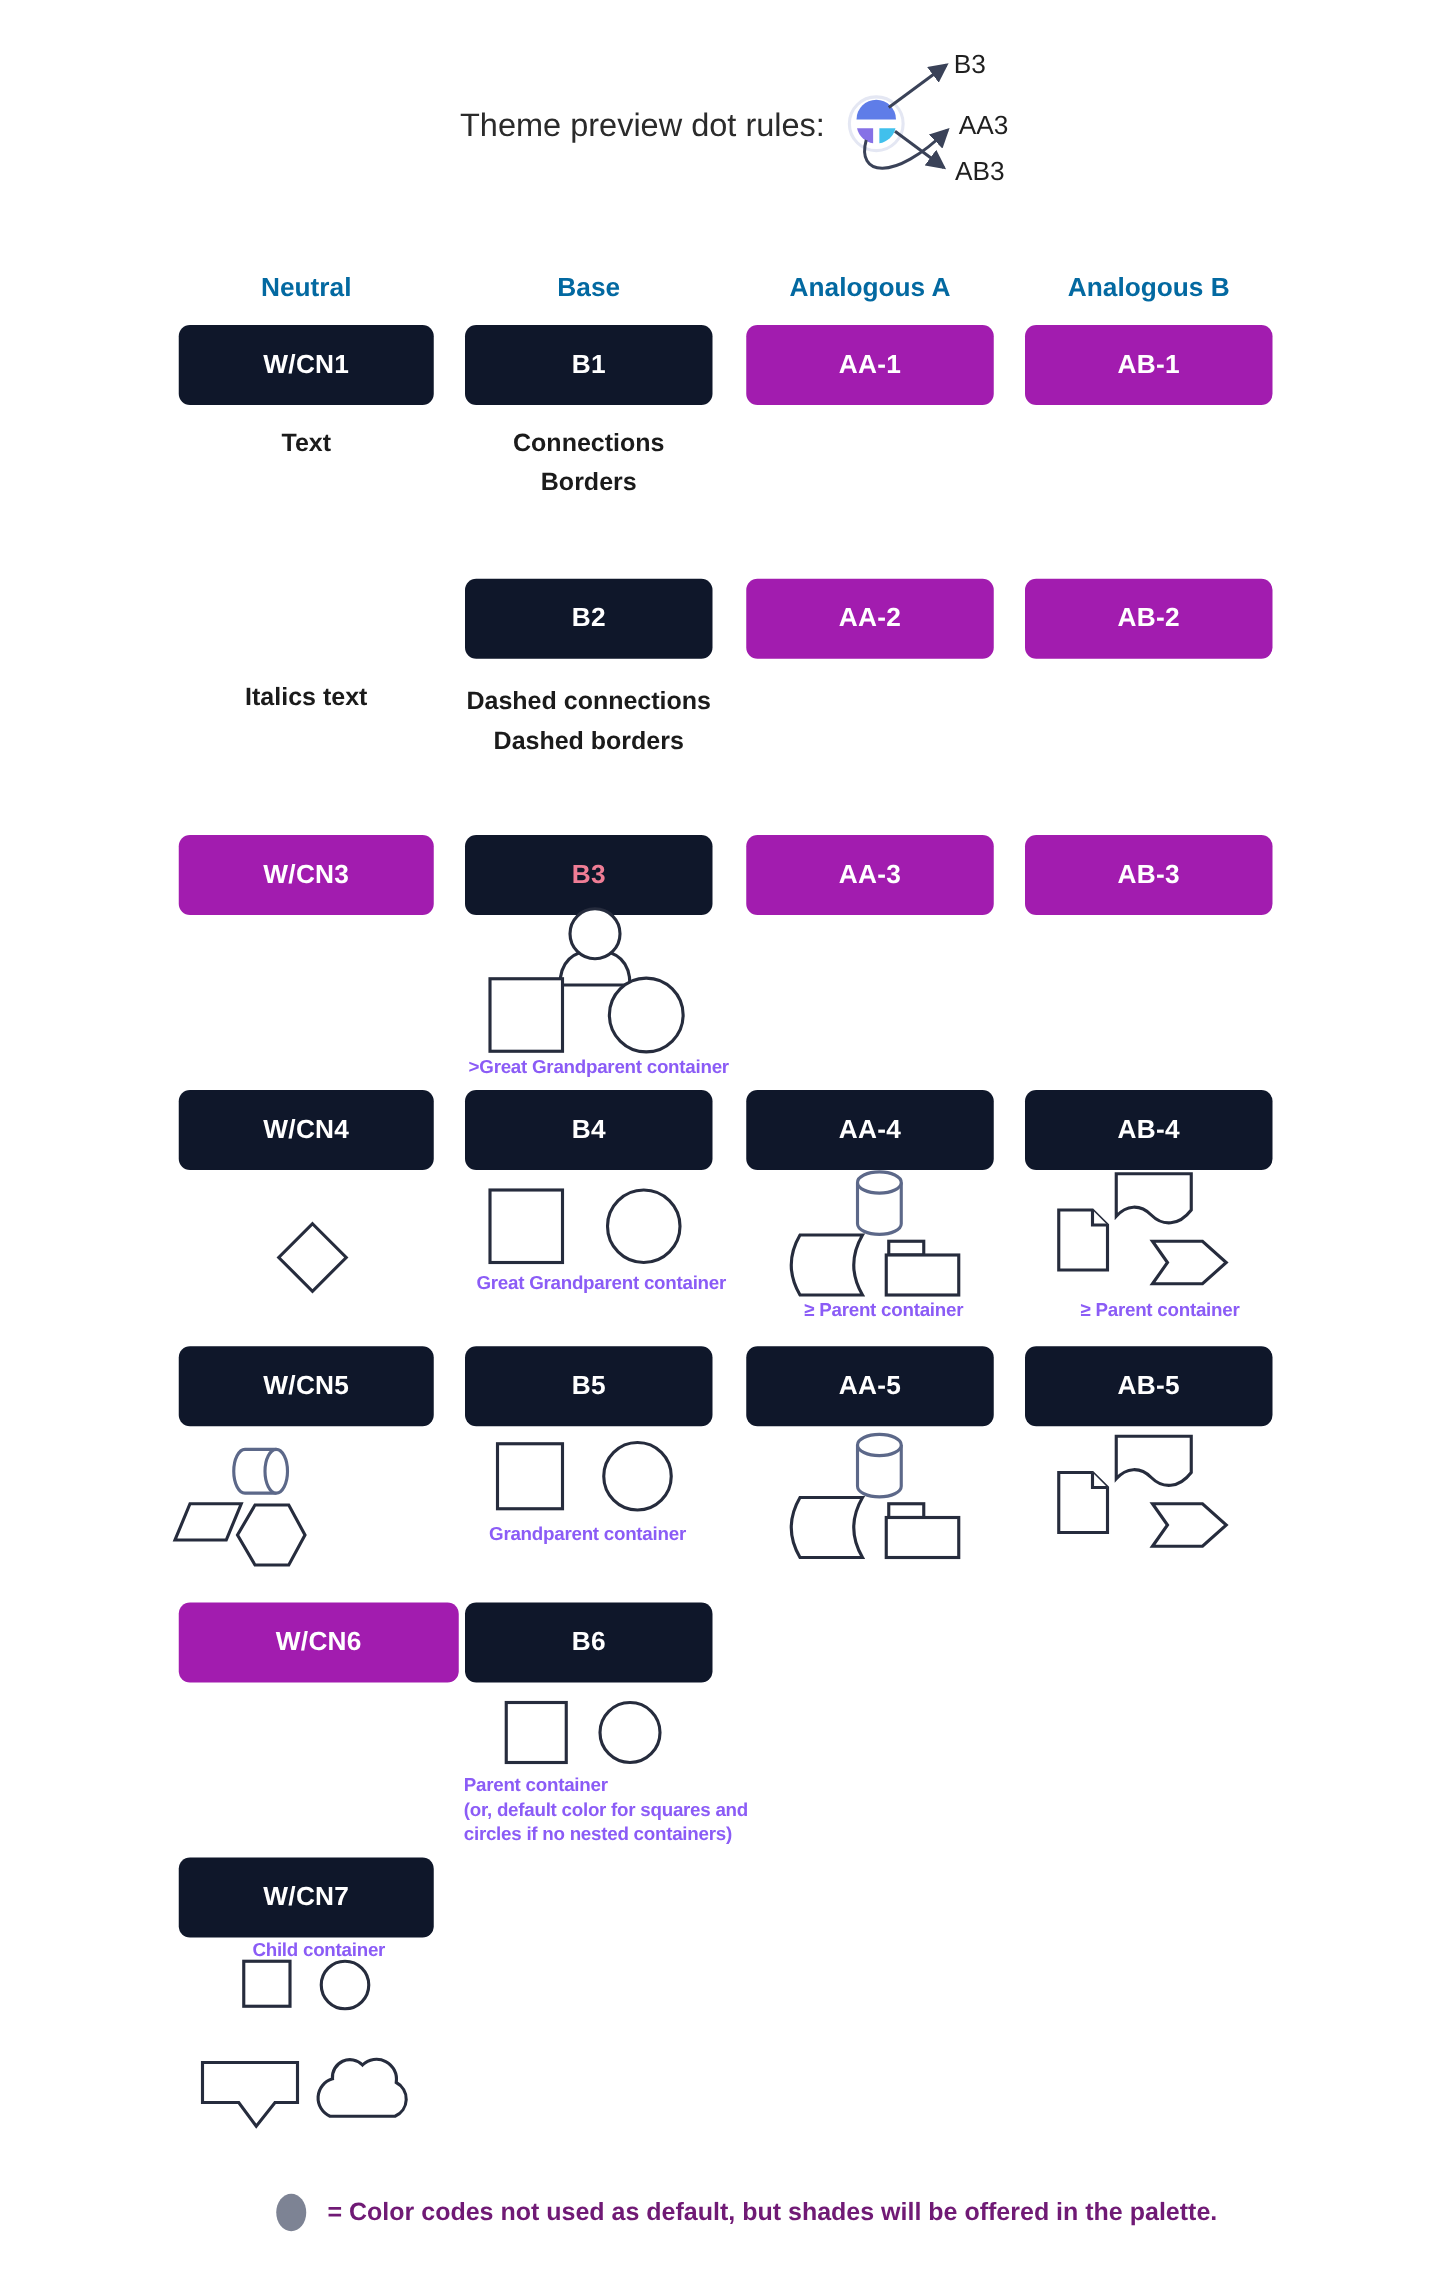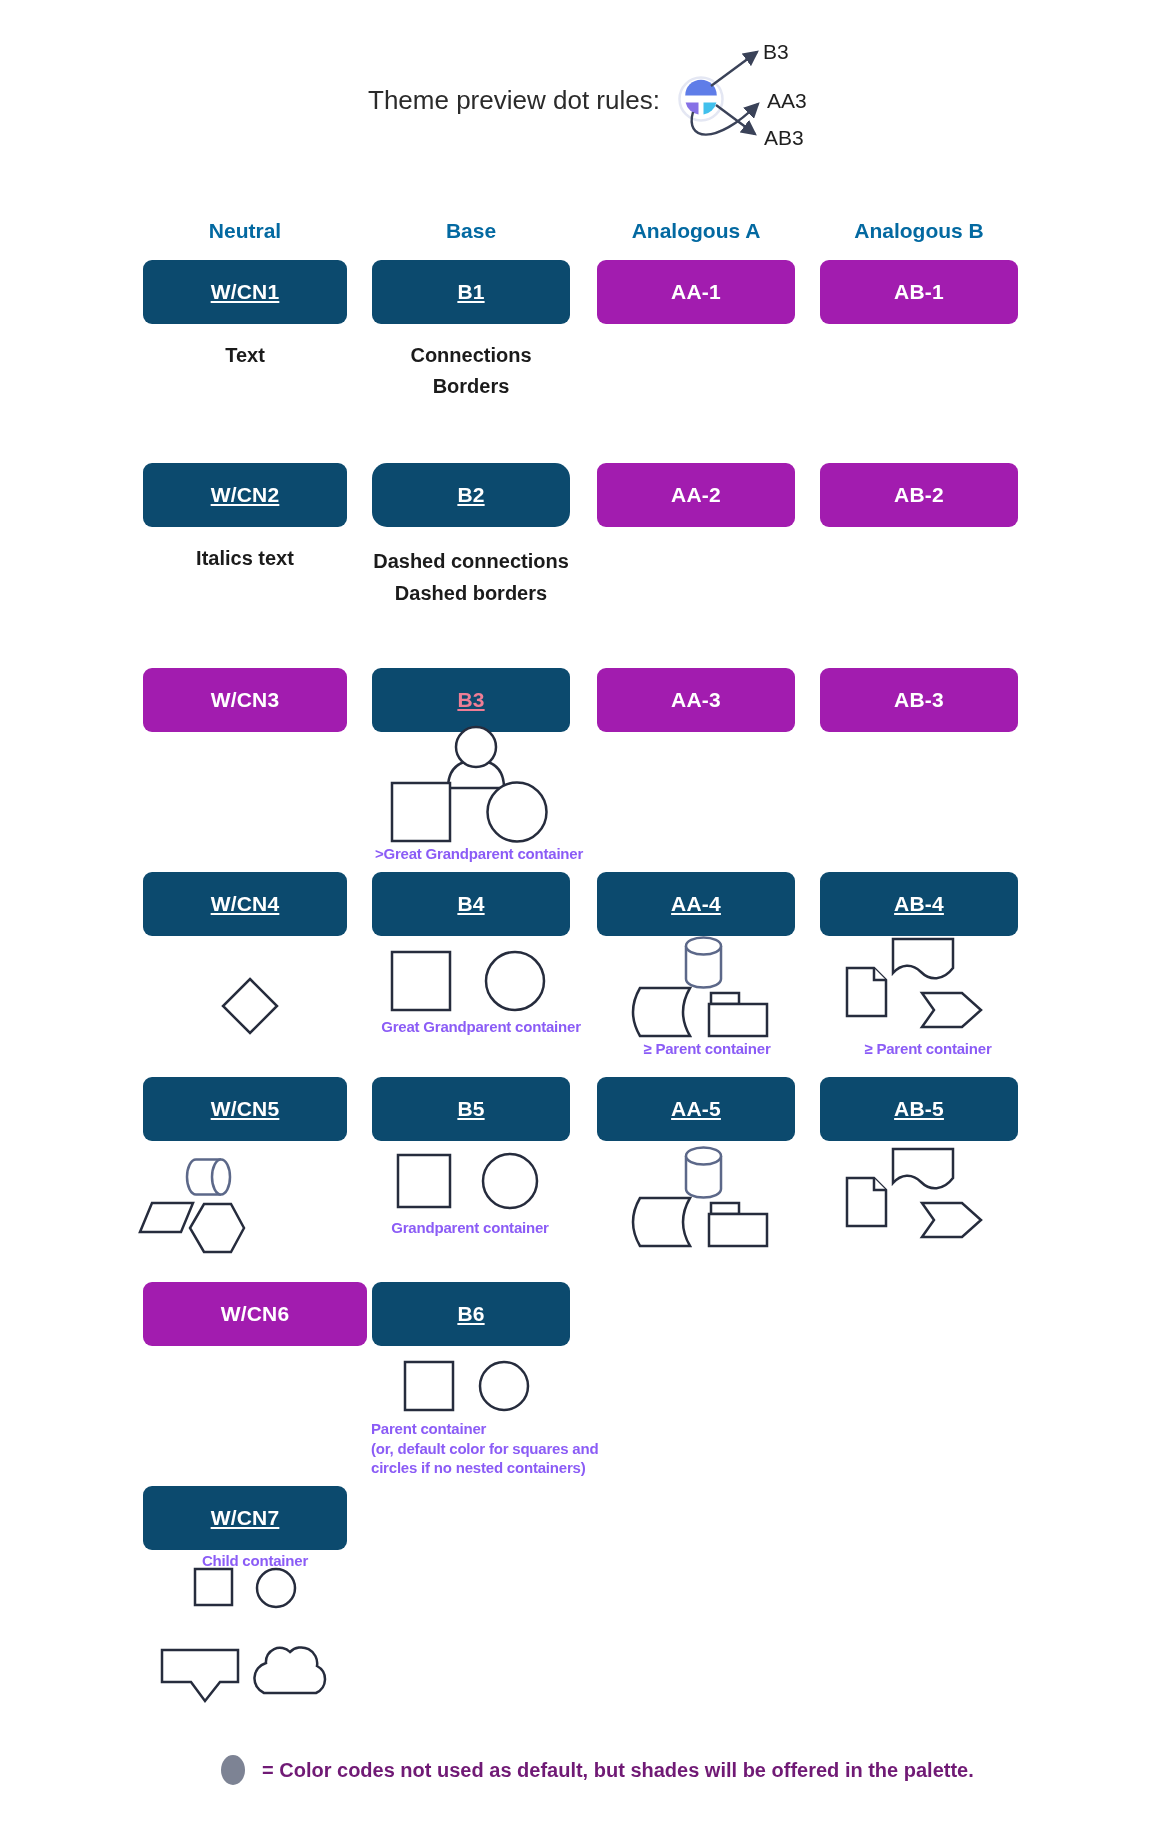--- a/index.html
+++ b/index.html
@@ -8,21 +8,21 @@
     font-family:"Liberation Sans", sans-serif;overflow:hidden;
   }
   .title{position:absolute;font-size:26px;font-weight:500;color:#2b2b2b;white-space:nowrap;}
   .dot-label{position:absolute;font-size:21px;font-weight:500;color:#1f1f1f;white-space:nowrap;}
   .col-header{position:absolute;text-align:center;font-size:21px;font-weight:700;color:#0369a1;}
   .swatch{
     position:absolute;height:64px;border-radius:9px;
     display:flex;align-items:center;justify-content:center;
     font-size:21px;font-weight:700;color:#ffffff;letter-spacing:.2px;
   }
-  .dark{background:#0c4a6e;text-decoration:underline;}
+  .dark{background:#0f172a;}
   .gray{background:#a21caf;}
   .pink-text{color:#ef7d95;}
   .note-lg{position:absolute;font-size:20px;font-weight:700;color:#1b1b1b;text-align:center;white-space:nowrap;}
   .note-sm{position:absolute;font-size:15px;font-weight:700;color:#8b5cf6;text-align:center;white-space:nowrap;letter-spacing:-0.2px;}
   .note-sm.left{text-align:left;}
   .legend-text{position:absolute;font-size:20px;font-weight:700;color:#701a75;white-space:nowrap;}
   svg.overlay{position:absolute;left:0;top:0;}
   .dark-stroke{stroke:#262c3d;stroke-width:2.5;fill:#ffffff;}
   .slate-stroke{stroke:#5c6889;stroke-width:2.5;fill:#ffffff;}
   .arrow{stroke:#3a4258;stroke-width:2.4;fill:none;}
@@ -38,29 +38,28 @@
   <div class="dot-label" style="left:763px;top:40px;">B3</div>
   <div class="dot-label" style="left:767px;top:89px;">AA3</div>
   <div class="dot-label" style="left:764px;top:126px;">AB3</div>
 
   <div class="col-header" style="left:143px;top:219px;width:204px;">Neutral</div>
   <div class="col-header" style="left:372px;top:219px;width:198px;">Base</div>
   <div class="col-header" style="left:597px;top:219px;width:198px;">Analogous A</div>
   <div class="col-header" style="left:820px;top:219px;width:198px;">Analogous B</div>
 
   <div class="swatch dark" style="left:143px;top:260px;width:204px;">W/CN1</div>
-  <div class="swatch dark" style="left:143px;top:463px;width:204px;">W/CN2</div>
   <div class="swatch gray" style="left:143px;top:668px;width:204px;">W/CN3</div>
   <div class="swatch dark" style="left:143px;top:872px;width:204px;">W/CN4</div>
   <div class="swatch dark" style="left:143px;top:1077px;width:204px;">W/CN5</div>
   <div class="swatch gray" style="left:143px;top:1282px;width:224px;">W/CN6</div>
   <div class="swatch dark" style="left:143px;top:1486px;width:204px;">W/CN7</div>
 
   <div class="swatch dark" style="left:372px;top:260px;width:198px;">B1</div>
-  <div class="swatch dark" style="left:372px;top:463px;width:198px;border-radius:15px;">B2</div>
+  <div class="swatch dark" style="left:372px;top:463px;width:198px;">B2</div>
   <div class="swatch dark pink-text" style="left:372px;top:668px;width:198px;">B3</div>
   <div class="swatch dark" style="left:372px;top:872px;width:198px;">B4</div>
   <div class="swatch dark" style="left:372px;top:1077px;width:198px;">B5</div>
   <div class="swatch dark" style="left:372px;top:1282px;width:198px;">B6</div>
 
   <div class="swatch gray" style="left:597px;top:260px;width:198px;">AA-1</div>
   <div class="swatch gray" style="left:597px;top:463px;width:198px;">AA-2</div>
   <div class="swatch gray" style="left:597px;top:668px;width:198px;">AA-3</div>
   <div class="swatch dark" style="left:597px;top:872px;width:198px;">AA-4</div>
   <div class="swatch dark" style="left:597px;top:1077px;width:198px;">AA-5</div>

